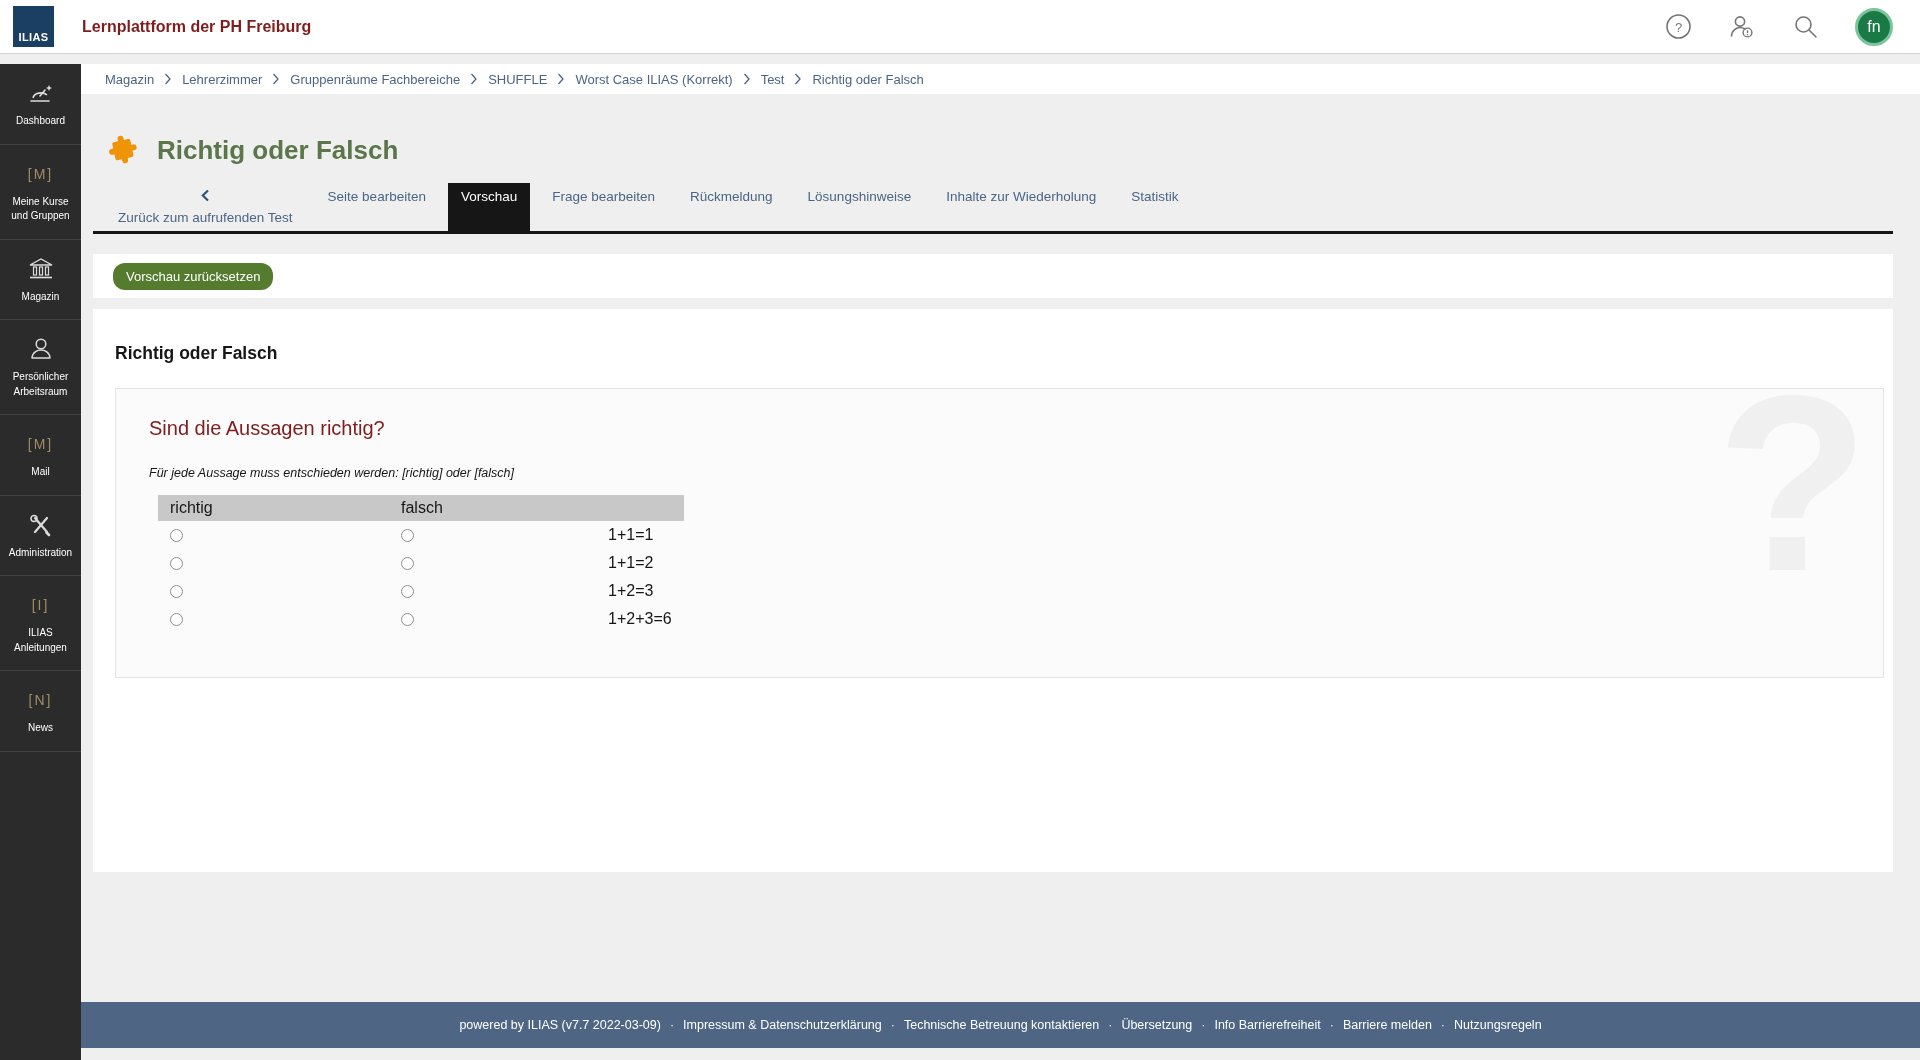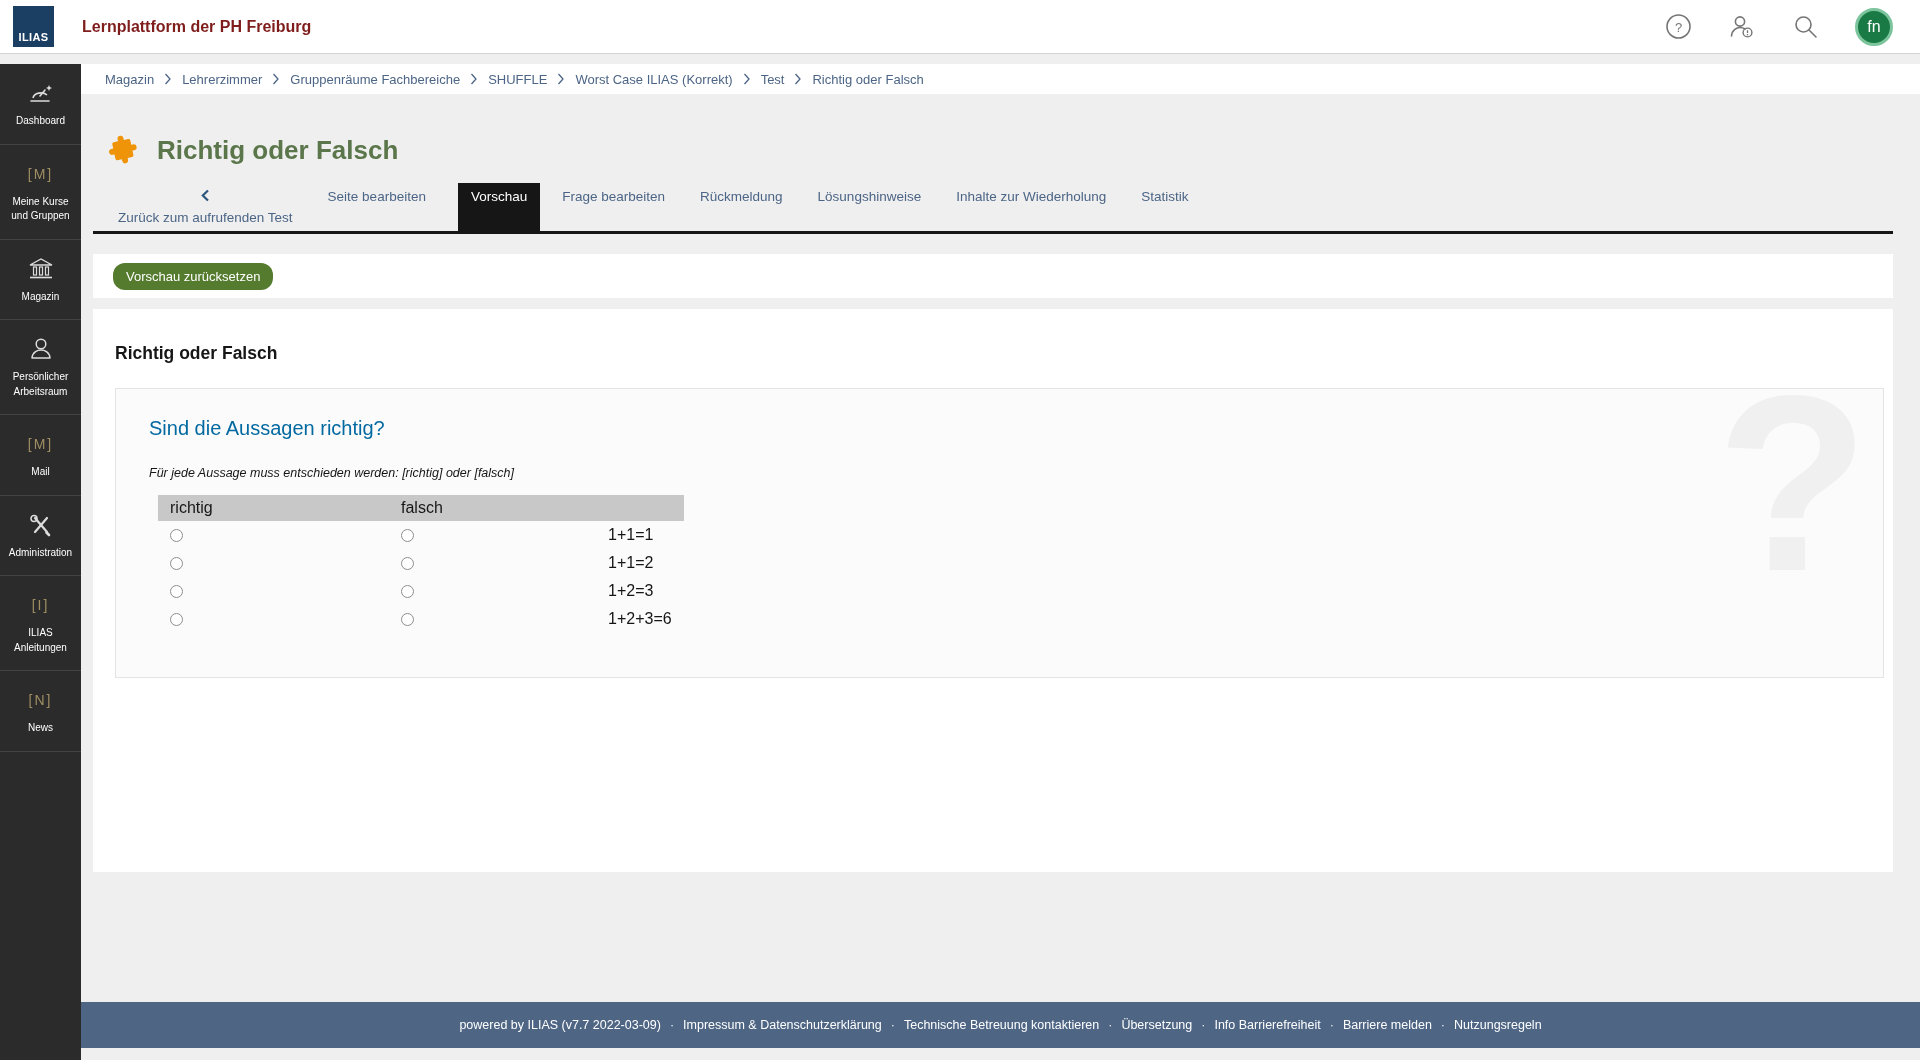--- a/index.html
+++ b/index.html
@@ -32,32 +32,32 @@
     padding-left:24px;gap:10px;font-size:13px;color:#4c6586;}
   .crumb{cursor:pointer;}
   .crumb-sep{display:flex;align-items:center;}
   .content{margin:0 27px 0 12px;}
   .page-head{padding:24px 0 0 13px;display:flex;align-items:center;gap:17px;height:89px;}
   .puzzle{transform:rotate(-12deg);display:flex;}
   .page-title{font-size:26px;color:#5a764a;}
   .tabs{display:flex;align-items:stretch;padding-left:12px;gap:9px;border-bottom:3px solid #161616;}
   .tab{display:flex;align-items:center;gap:8px;padding:6px 13px;font-size:13.5px;
     color:#4c6586;cursor:pointer;white-space:nowrap;flex-direction:column;}
-  .tab.active{background:#161616;color:#fff;margin-left:10px;}
+  .tab.active{background:#161616;color:#fff;}
   .toolbar{margin-top:20px;background:#fff;height:44px;display:flex;align-items:center;padding-left:20px;}
   .btn-green{background:#557b2f;color:#fff;border:none;border-radius:12px;
     font-size:13px;padding:6px 13px;font-family:inherit;cursor:pointer;}
   .panel{margin-top:11px;background:#fff;height:563px;}
   .section-heading{padding:34px 0 0 22px;font-size:17.5px;font-weight:bold;color:#161616;}
   .question-card{position:relative;margin:24px 9px 0 22px;height:290px;background:#fbfbfb;
     border:1px solid #e4e4e4;padding:28px 0 0 33px;overflow:hidden;}
   .watermark{position:absolute;top:-30px;right:14px;font-size:250px;line-height:1;
     font-weight:bold;color:#f0f0f0;z-index:0;user-select:none;}
   .q-inner{position:relative;z-index:1;}
-  .q-title{font-size:20px;color:#0369a1;font-weight:normal;}
+  .q-title{font-size:20px;color:#7f1d1d;font-weight:normal;}
   .q-instruction{margin-top:26px;font-size:12.5px;font-style:italic;color:#161616;}
   table.q-table{margin:15px 0 0 9px;border-collapse:collapse;font-size:16px;}
   .q-table th{background:#c8c8c8;font-weight:normal;text-align:left;padding:4px 12px;}
   .q-table col.c1{width:231px;} .q-table col.c2{width:207px;} 
   .q-table td{padding:5px 12px;height:25px;}
   .radio{display:inline-block;width:13px;height:13px;border:1px solid #8d8d8d;
     border-radius:50%;background:#fff;cursor:pointer;vertical-align:middle;}
   .stmt{color:#161616;white-space:nowrap;}
   
   .footer{position:absolute;left:0;right:0;bottom:12px;height:46px;background:#4e6584;

